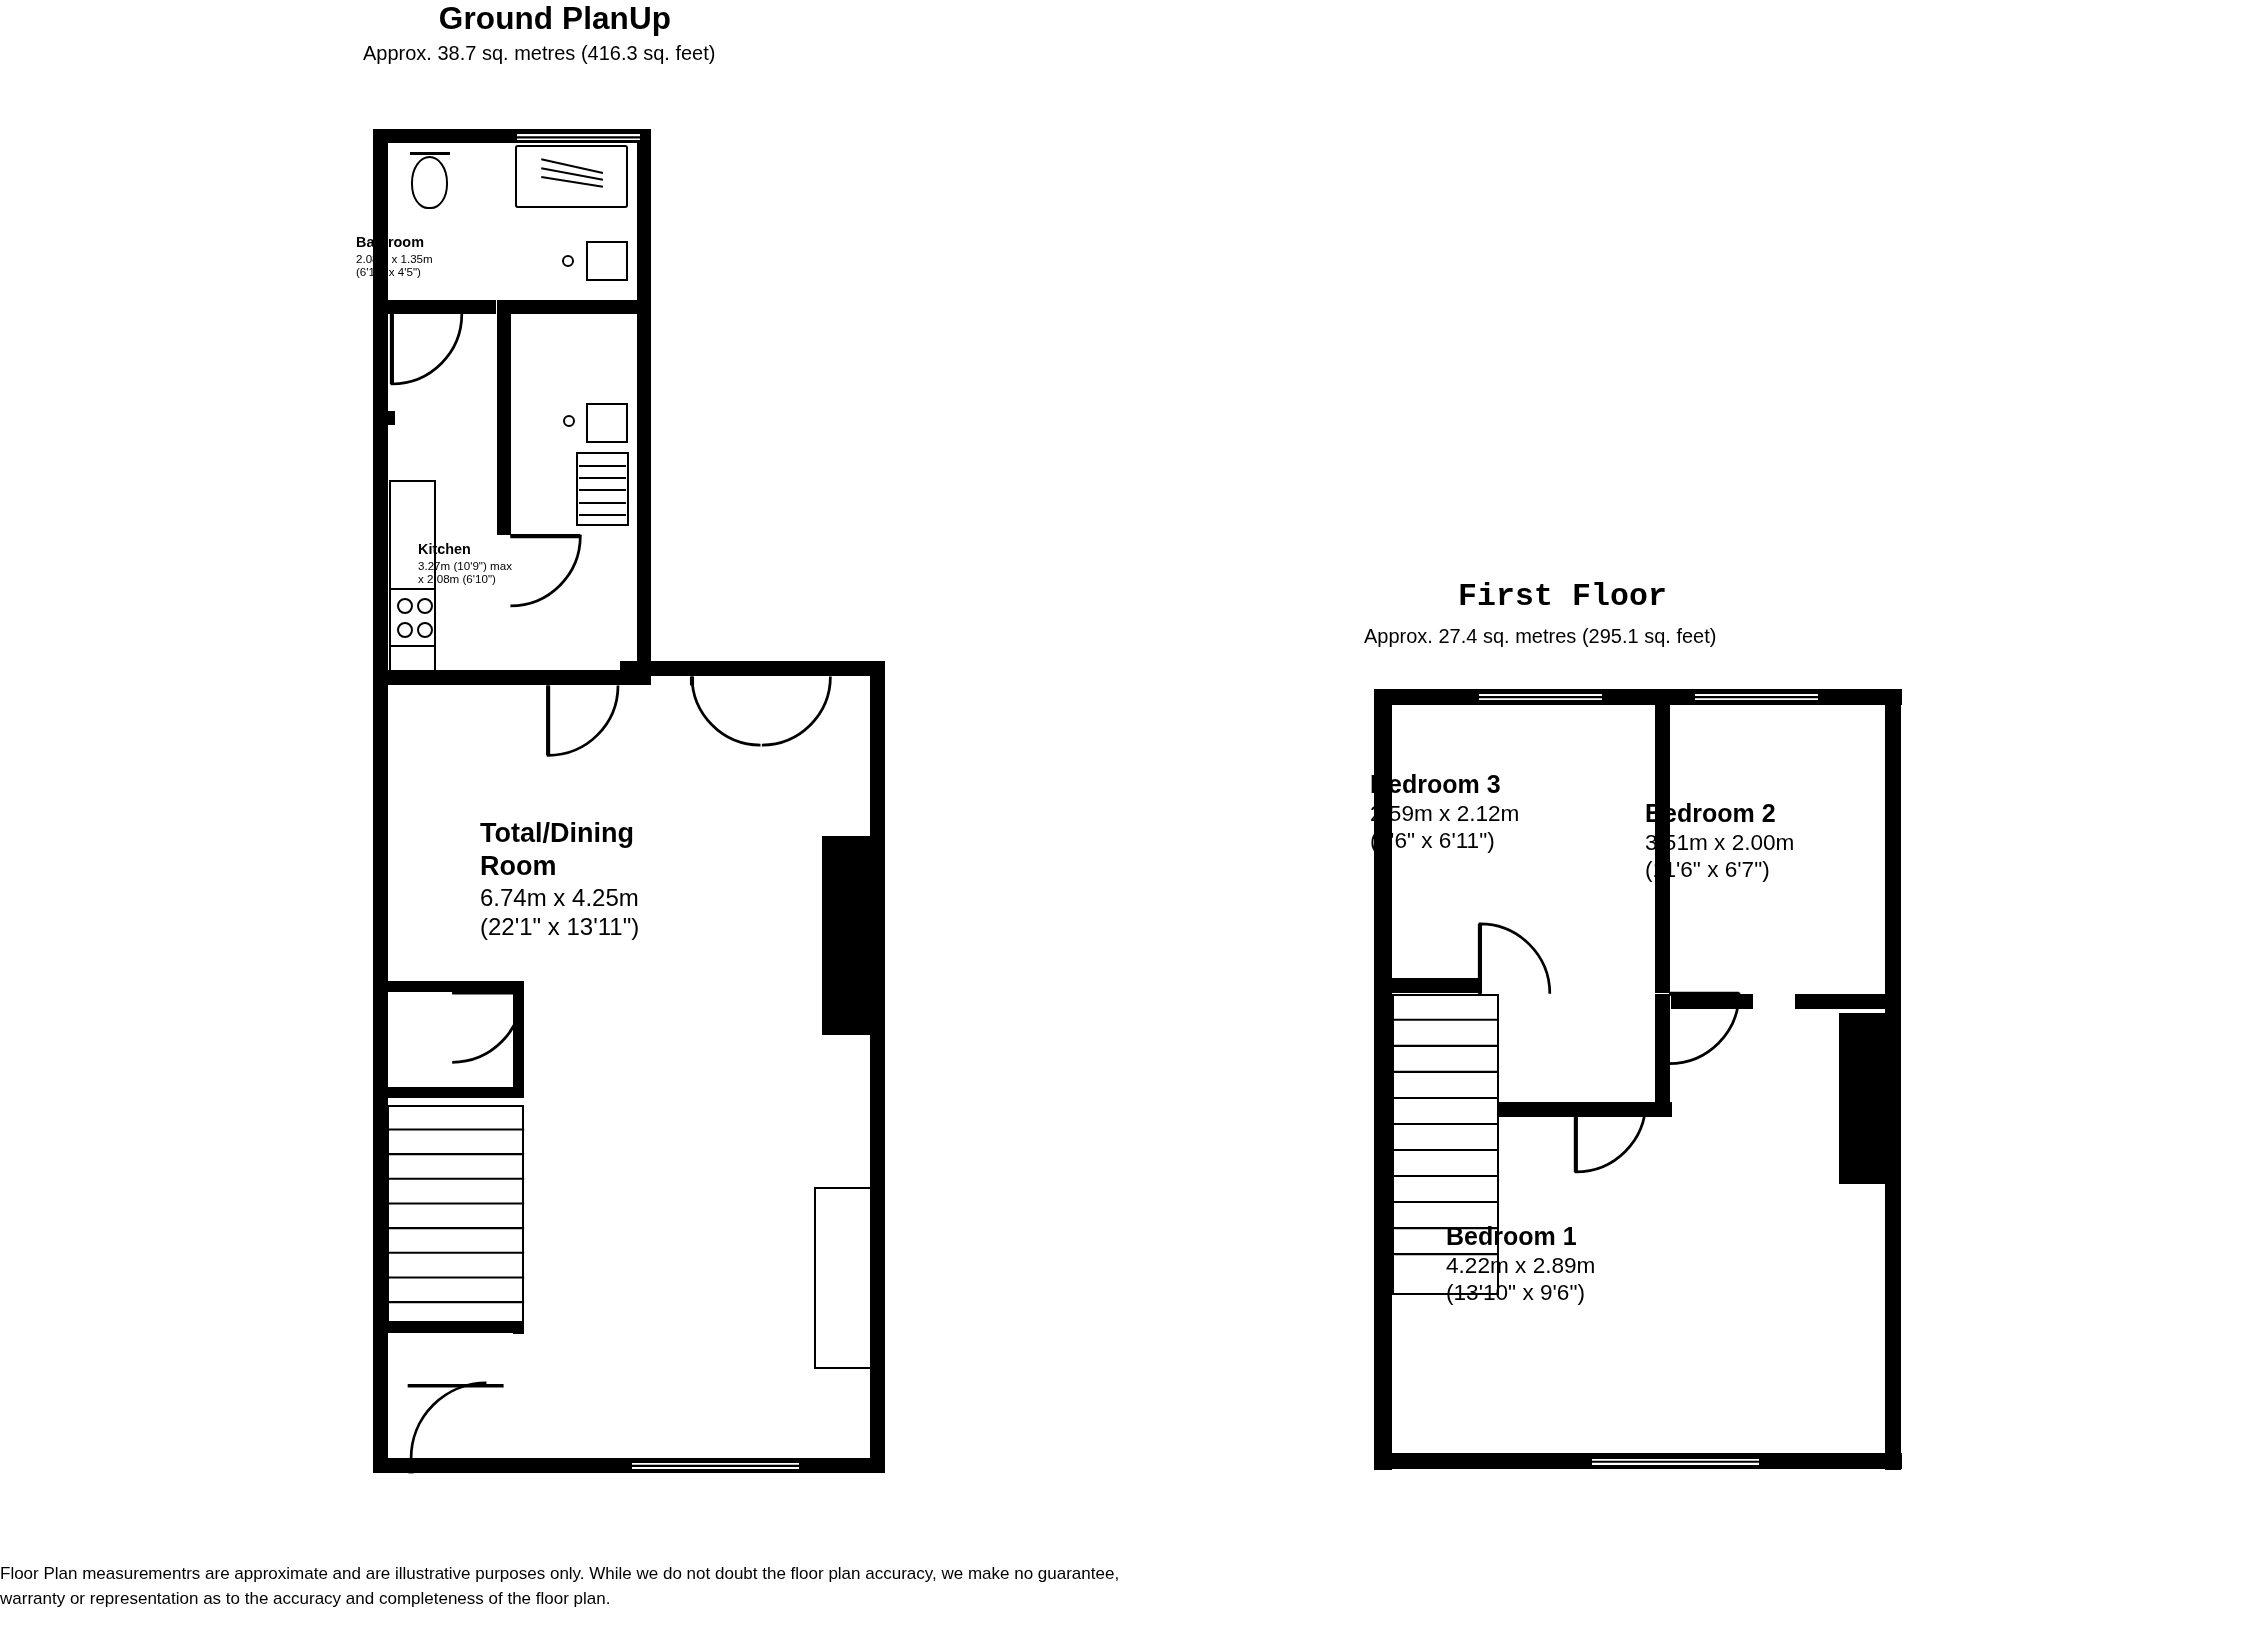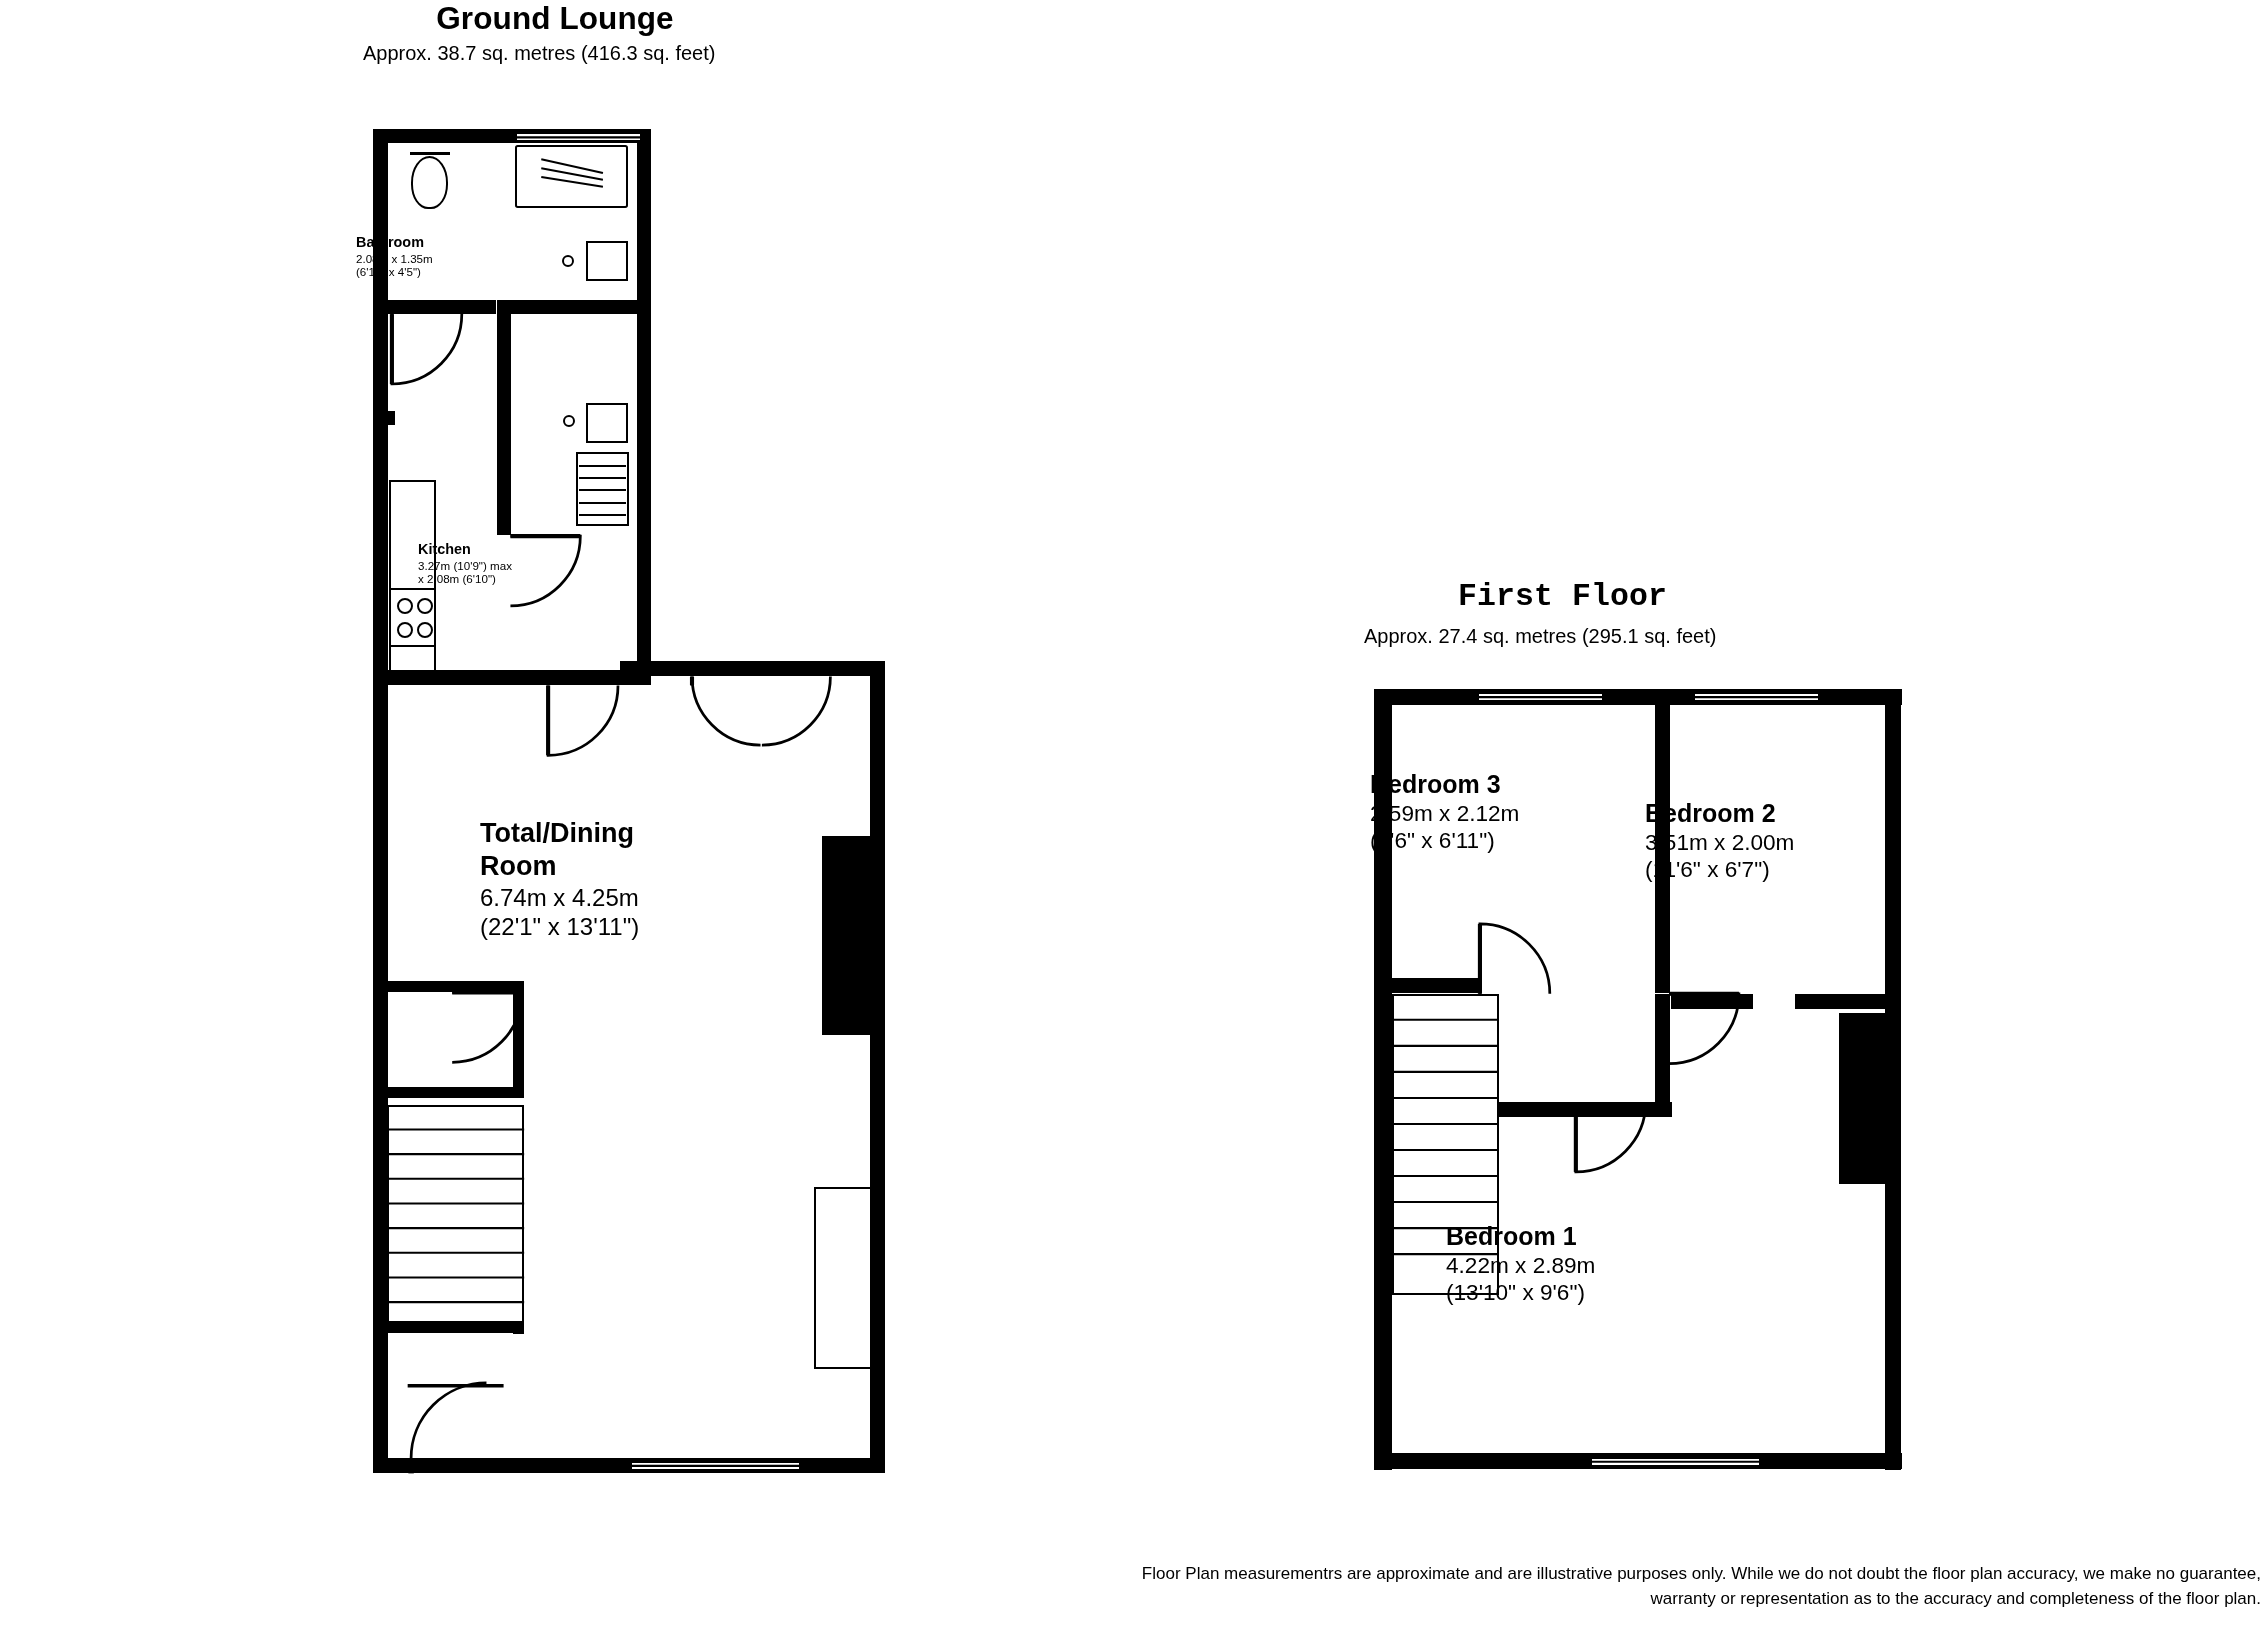--- a/index.html
+++ b/index.html
@@ -61,21 +61,21 @@
     left: 0;
     width: 2261px;
     text-align: center;
     font-size: 30px;
     white-space: nowrap;
   }
   .disclaimer {
     position: absolute;
     left: 0;
     width: 2261px;
-    text-align: right;
+    text-align: left;
     font-size: 17px;
     line-height: 1.42;
   }
 
   
   .wall {
     position: absolute;
     background: #000000;
   }
   .thin {
@@ -101,21 +101,21 @@
     width: 2261px;
     height: 1645px;
     pointer-events: none;
   }
 </style>
 </head>
 <body>
 
 <div class="stage">
 
-  <div class="floor-title" style="left:363px; top:0px; width:384px;">Ground Lounge</div>
+  <div class="floor-title" style="left:363px; top:0px; width:384px;">Ground PlanUp</div>
   <div class="floor-sub" style="left:363px; top:42px; width:384px;">Approx. 38.7 sq. metres (416.3 sq. feet)</div>
 
   <div>
 
     <div class="wall" style="left:373px; top:129px; width:15px; height:1344px;"></div>
 
     <div class="wall" style="left:373px; top:129px; width:278px; height:13.7px;"></div>
 
     <div class="wall" style="left:637px; top:129px; width:13.7px; height:180px;"></div>
     <div class="wall" style="left:637px; top:308px; width:13.7px; height:20.6px;"></div>

